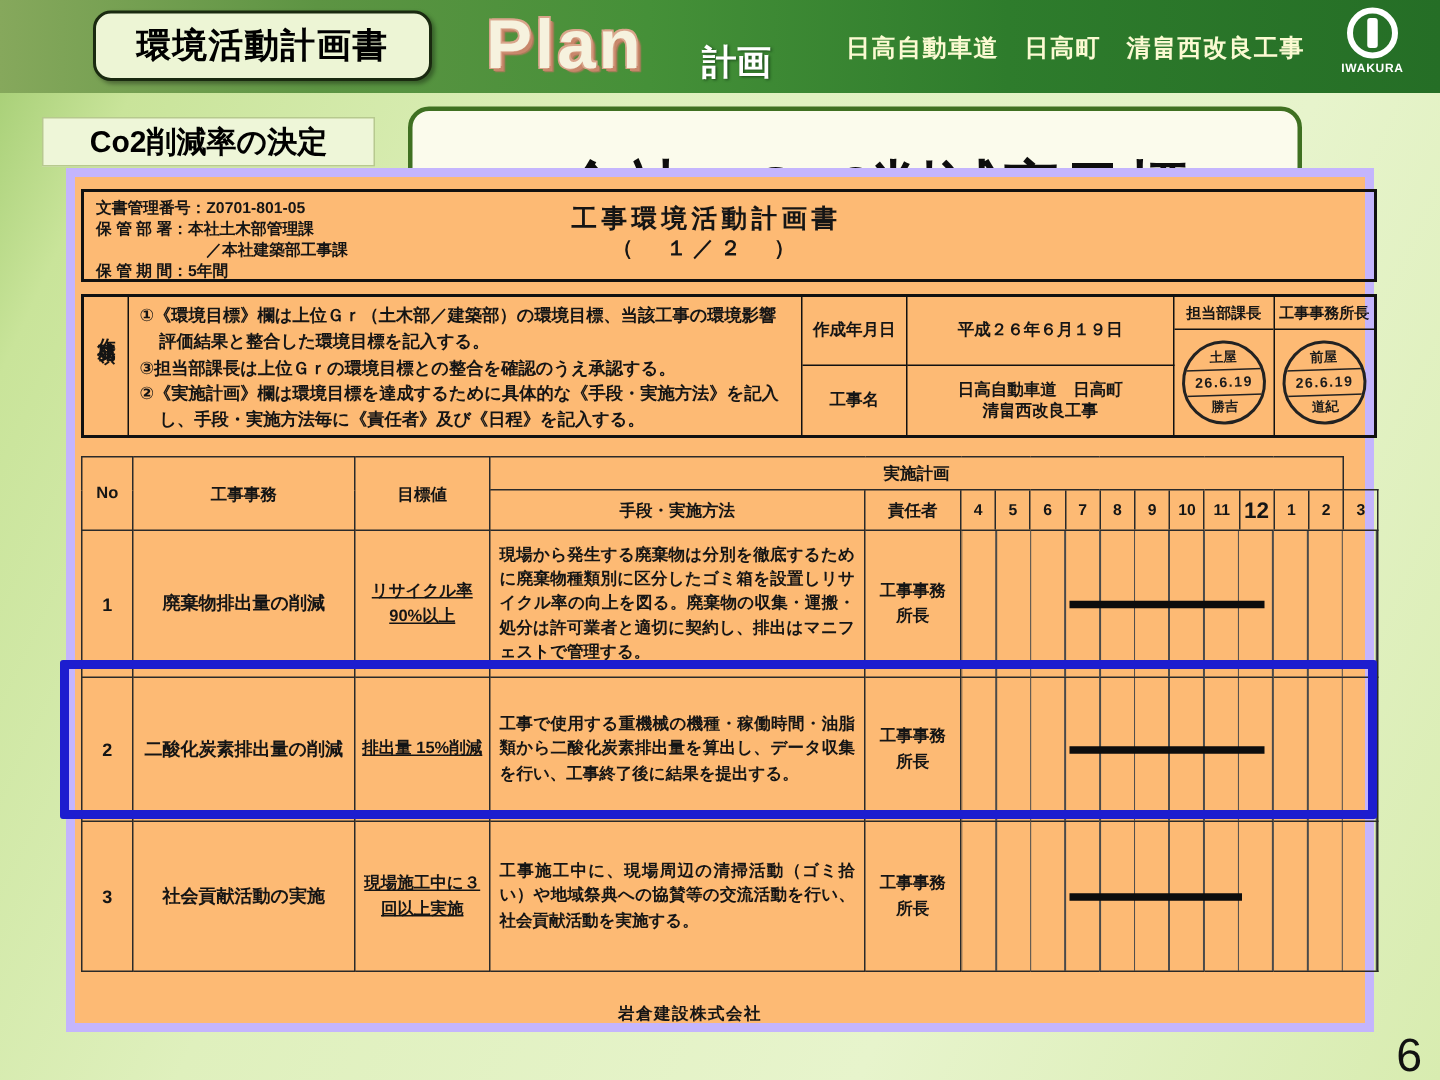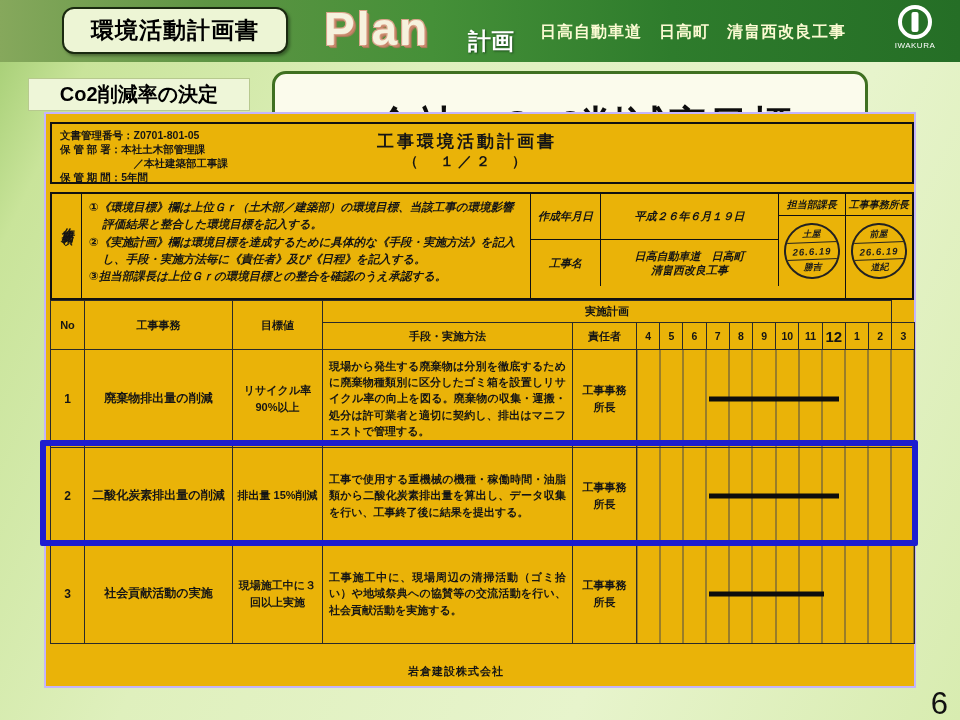--- a/index.html
+++ b/index.html
@@ -25,62 +25,62 @@
   .plan-en {
     position:absolute; left:324px; top:2px; font-size:46px; font-weight:bold; letter-spacing:2px;
     color:#f6f2de;
     text-shadow:-1px -1px 0 #d9a58b,1px -1px 0 #d9a58b,-1px 1px 0 #d9a58b,2px 2px 0 #c8876b,3px 3px 1px #b57a5e;
   }
   .plan-jp {
     position:absolute; left:468px; top:26px; font-size:23px; font-weight:bold; color:#ffffff;
     text-shadow:1px 1px 2px #1a4a1a;
   }
   .project-title {
-    position:absolute; left:540px; top:22px; width:330px; text-align:left;
+    position:absolute; left:540px; top:22px; width:330px; text-align:right;
     font-size:16px; font-weight:bold; color:#fbfad2; letter-spacing:1px;
   }
   .logo { position:absolute; left:884px; top:5px; width:62px; height:54px; text-align:center; }
   .logo-ring {
     position:relative; width:34px; height:34px; margin:0 auto;
     border:4px solid #ffffff; border-radius:50%;
   }
   .logo-ring::after {
     content:""; position:absolute; left:50%; top:50%; transform:translate(-50%,-50%);
     width:7px; height:20px; background:#ffffff; border-radius:2px;
   }
-  .logo-text { display:block; margin-top:2px; font-size:8px; letter-spacing:.5px; color:#ffffff; font-weight:normal; }
+  .logo-text { display:block; margin-top:2px; font-size:8px; letter-spacing:.5px; color:#ffffff; font-weight:bold; }
   
   .slide-label {
     position:absolute; left:28px; top:78px; width:222px; height:33px;
     background:#eef6d8; border:1px solid #b7c98f;
     display:flex; align-items:center; justify-content:center;
     font-size:20px; font-weight:bold; color:#000;
   }
   .hidden-title-box {
     position:absolute; left:272px; top:71px; width:596px; height:70px;
     background:#fbfbec; border:3px solid #3f7021; border-radius:14px; overflow:hidden;
   }
   .hidden-title-box .big-title {
     margin:24px 0 0 100px; font-size:40px; font-weight:bold; color:#0d0d0d; white-space:nowrap;
     letter-spacing:2px;
   }
   .page-number { position:absolute; right:12px; bottom:-2px; font-size:31px; color:#111; }
   
   .paper {
     position:absolute; left:44px; top:112px; width:872px; height:576px;
-    background:#eab308; border:2px solid #c4b5fd; color:#151515; z-index:5;
+    background:#fdba74; border:6px solid #c4b5fd; color:#151515; z-index:5;
   }
   .p-header { position:absolute; left:4px; top:8px; width:864px; height:62px; border:2px solid #111; }
   .p-meta { position:absolute; left:8px; top:5px; font-size:10.5px; font-weight:bold; line-height:1.32; white-space:pre; }
   .p-titleblock { position:absolute; left:250px; top:6px; width:330px; text-align:center; }
   .p-title { font-size:17px; font-weight:bold; letter-spacing:3px; }
   .p-subtitle { font-size:14px; font-weight:bold; letter-spacing:4px; }
   .p-dates { position:absolute; left:692px; top:12px; font-size:10.5px; font-weight:bold; line-height:1.6; }
   
-  .p-guide { position:absolute; left:4px; top:78px; width:864px; height:108px; border:2px solid #111; display:flex;font-style:italic; }
+  .p-guide { position:absolute; left:4px; top:78px; width:864px; height:96px; border:2px solid #111; display:flex; }
   .g-label {
     width:30px; border-right:1.5px solid #111; display:flex; align-items:center; justify-content:center;
   }
   .g-label span { writing-mode:vertical-rl; font-size:12px; font-weight:bold; height:56px; line-height:15px; letter-spacing:2px; }
   .g-items { flex:1; padding:5px 8px 0 7px; font-size:11.5px; font-weight:bold; line-height:1.5; }
   .g-items div { padding-left:1.15em; text-indent:-1.15em; }
   .g-info { width:382px; border-left:1.5px solid #111; display:flex; }
   .gi-left { width:248px; display:grid; grid-template-columns:70px 178px; grid-template-rows:46px 46px; }
   .gi-left > div {
     display:flex; flex-direction:column; align-items:center; justify-content:center;
@@ -104,21 +104,21 @@
   .stamp .s-mid { height:16px; font-size:9.5px; display:flex; align-items:center; justify-content:center; letter-spacing:1px; }
   .stamp .s-bot { flex:1; font-size:9px; border-top:1.5px solid #222; display:flex; align-items:flex-start; justify-content:center; padding-top:1px; }
   
   .p-table { position:absolute; left:4px; top:186px; width:864px; border-collapse:collapse; table-layout:fixed; }
   .p-table th,.p-table td { border:1px solid #2a2a2a; vertical-align:middle; }
   .p-table thead th { font-size:11px; font-weight:bold; text-align:center; }
   .row-top th { height:22px; font-size:12px;margin-left:47px; }
   .row-sub th { height:26px; }
   .cell-no { text-align:center; font-size:12px; font-weight:bold; }
   .cell-goal { text-align:center; font-size:12px; font-weight:bold; }
-  .cell-target { text-align:center; font-size:11px; font-weight:bold; padding:2px 4px; line-height:1.5; }
+  .cell-target { text-align:center; font-size:11px; font-weight:bold; padding:2px 4px; line-height:1.5;text-decoration:underline; }
   .cell-method { font-size:11px; font-weight:bold; padding:4px 6px; line-height:1.48; text-align:justify; }
   .cell-owner { text-align:center; font-size:11px; font-weight:bold; line-height:1.5; }
   .cell-months { position:relative; padding:0;
     background-image:repeating-linear-gradient(to right,transparent 0,transparent calc(100%/12 - 1px),#4a4a4a calc(100%/12 - 1px),#4a4a4a calc(100%/12));
   }
   .sched-bar { position:absolute; top:50%; transform:translateY(-50%); height:5px; background:#0d0d0d; }
   .p-company { position:absolute; left:362px; top:550px; font-size:11px; font-weight:bold; letter-spacing:1px; }
   
   .highlight-box {
     position:absolute; left:40px; top:440px; width:878px; height:106px;
@@ -159,22 +159,22 @@
       <div class="p-subtitle">（　１／２　）</div>
     </div>
   </div>
 
   <div class="p-guide">
     <div class="g-label">
       <span>作成要領</span>
     </div>
     <div class="g-items">
       <div>①《環境目標》欄は上位Ｇｒ（土木部／建築部）の環境目標、当該工事の環境影響評価結果と整合した環境目標を記入する。</div>
+      <div>③担当部課長は上位Ｇｒの環境目標との整合を確認のうえ承認する。</div>
       <div>②《実施計画》欄は環境目標を達成するために具体的な《手段・実施方法》を記入し、手段・実施方法毎に《責任者》及び《日程》を記入する。</div>
-      <div>③担当部課長は上位Ｇｒの環境目標との整合を確認のうえ承認する。</div>
     </div>
     <div class="g-info">
       <div class="gi-left">
         <div class="c1">作成年月日</div>
         <div class="c2">平成２６年６月１９日</div>
         <div class="c3">工事名</div>
         <div class="c4">
           <span>日高自動車道　日高町</span>
           <span>清畠西改良工事</span>
         </div>

